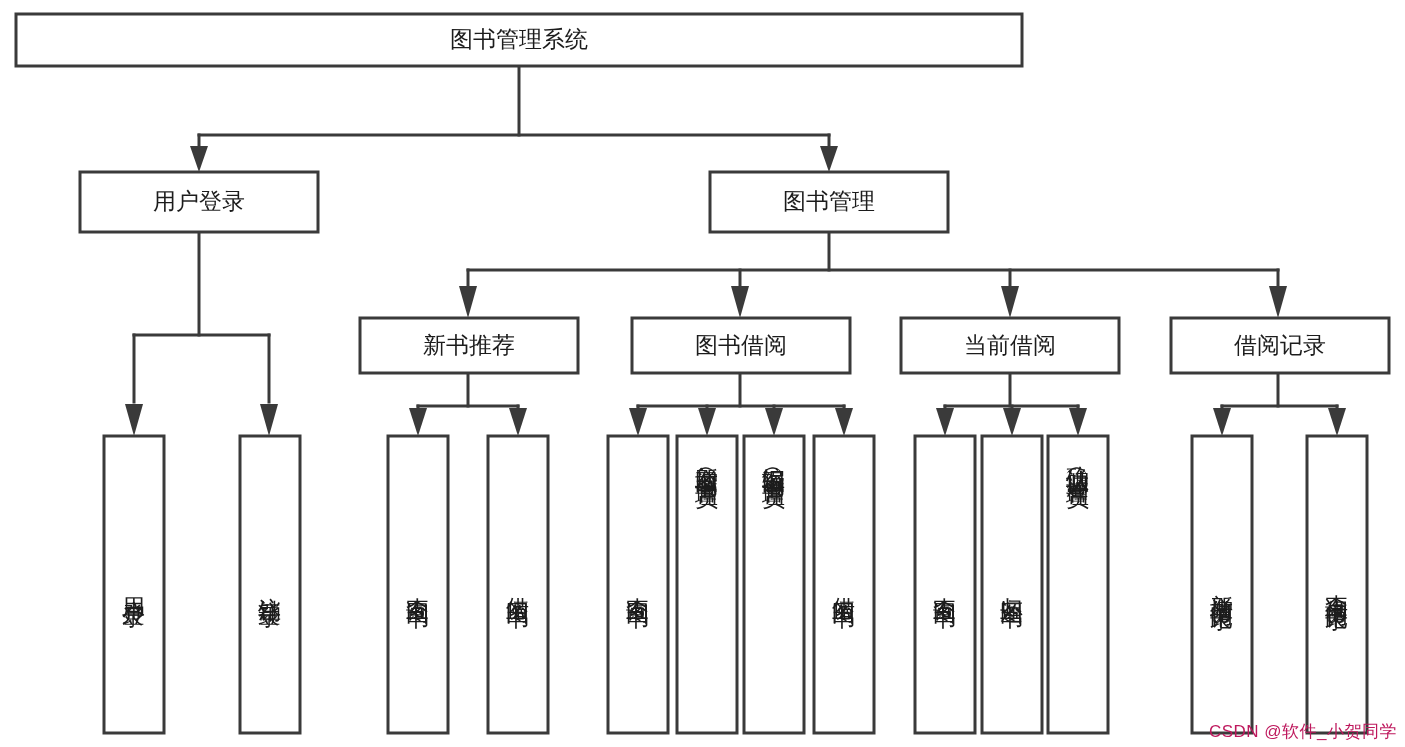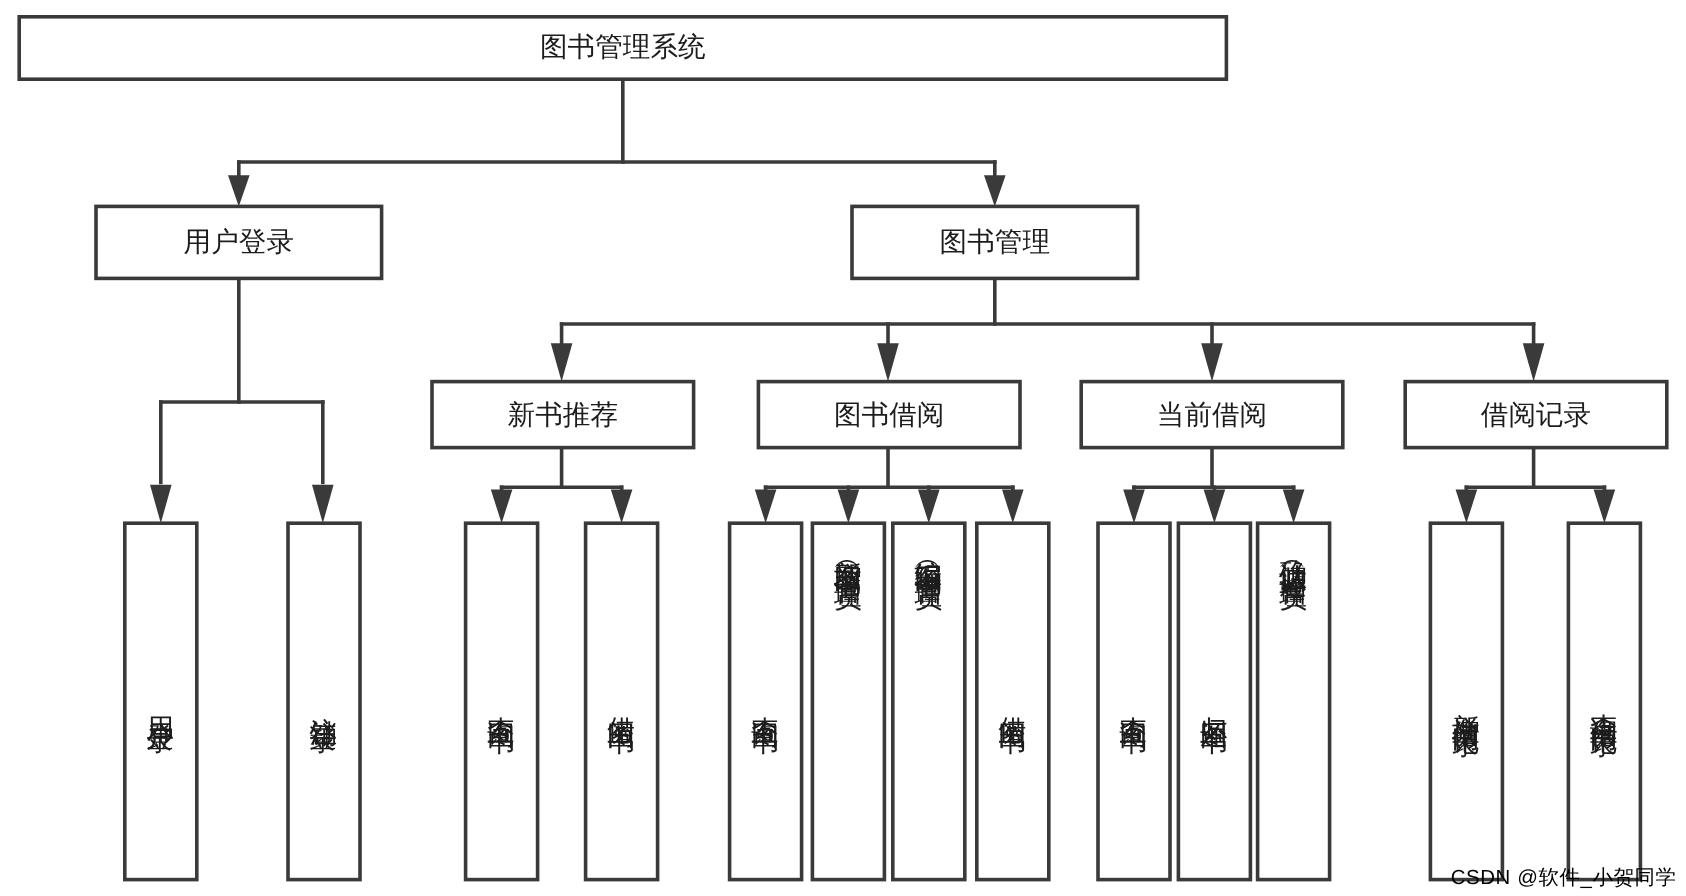--- a/index.html
+++ b/index.html
@@ -56,21 +56,21 @@
     text-orientation: upright;
     glyph-orientation-vertical: 0deg;
     letter-spacing: 3px;
   }
   .watermark {
     position: absolute;
     right: 8px;
     bottom: 4px;
     font-family: "Liberation Sans", "DejaVu Sans", sans-serif;
     font-size: 17px;
-    color: #000000;
+    color: #be185d;
     white-space: nowrap;
     pointer-events: none;
     letter-spacing: 0.5px;
   }
 </style>
 </head>
 <body>
 
 <div id="diagram-root">
   <svg class="diagram" viewBox="0 0 1405 747" xmlns="http://www.w3.org/2000/svg">

